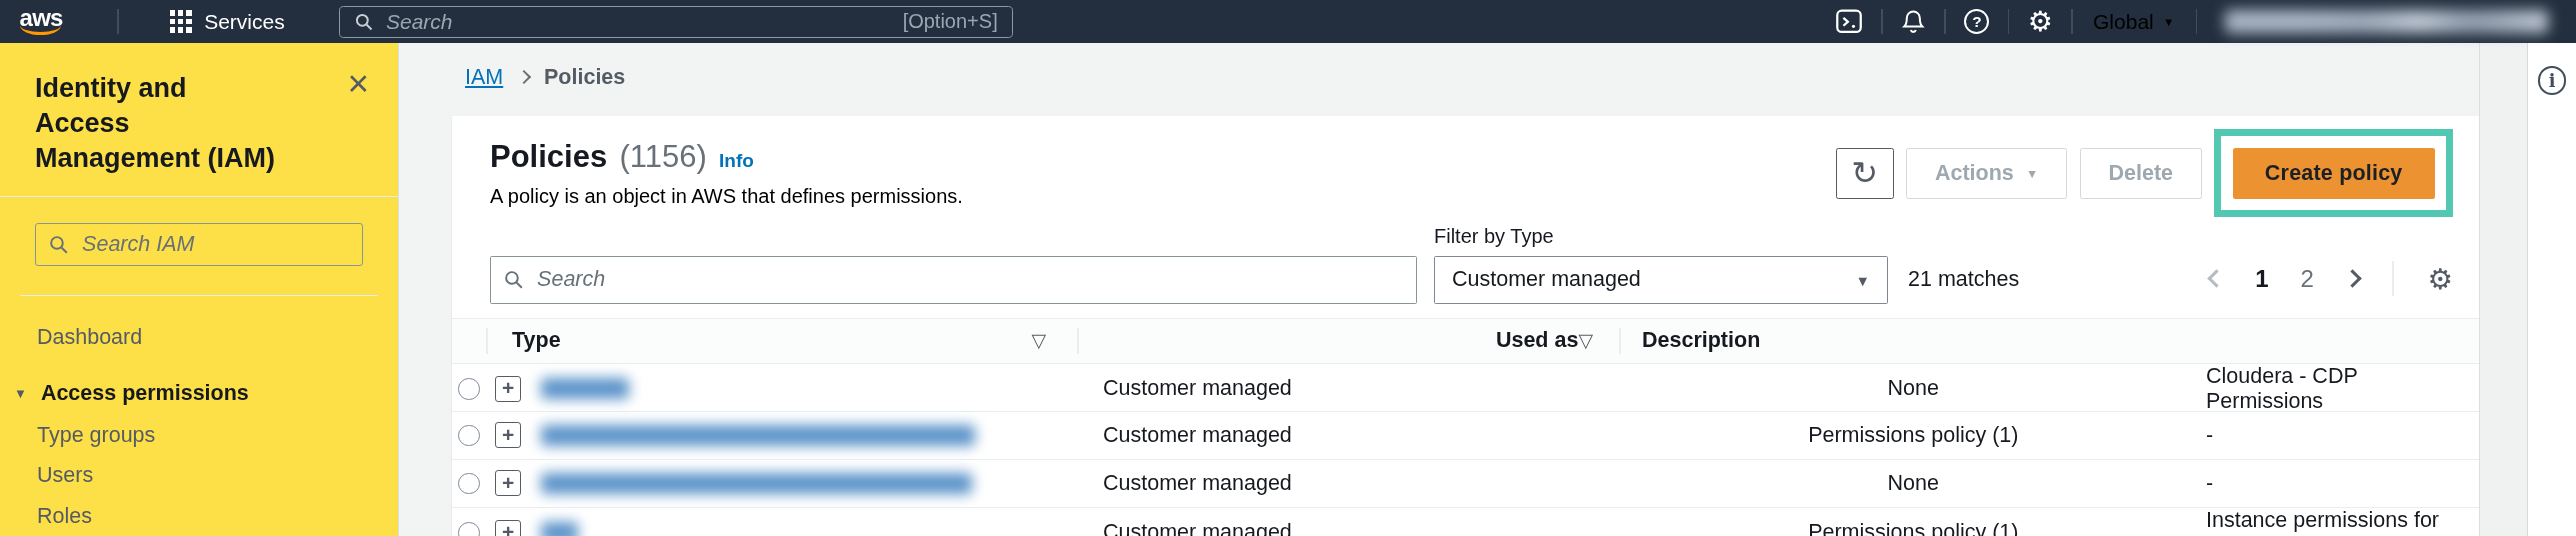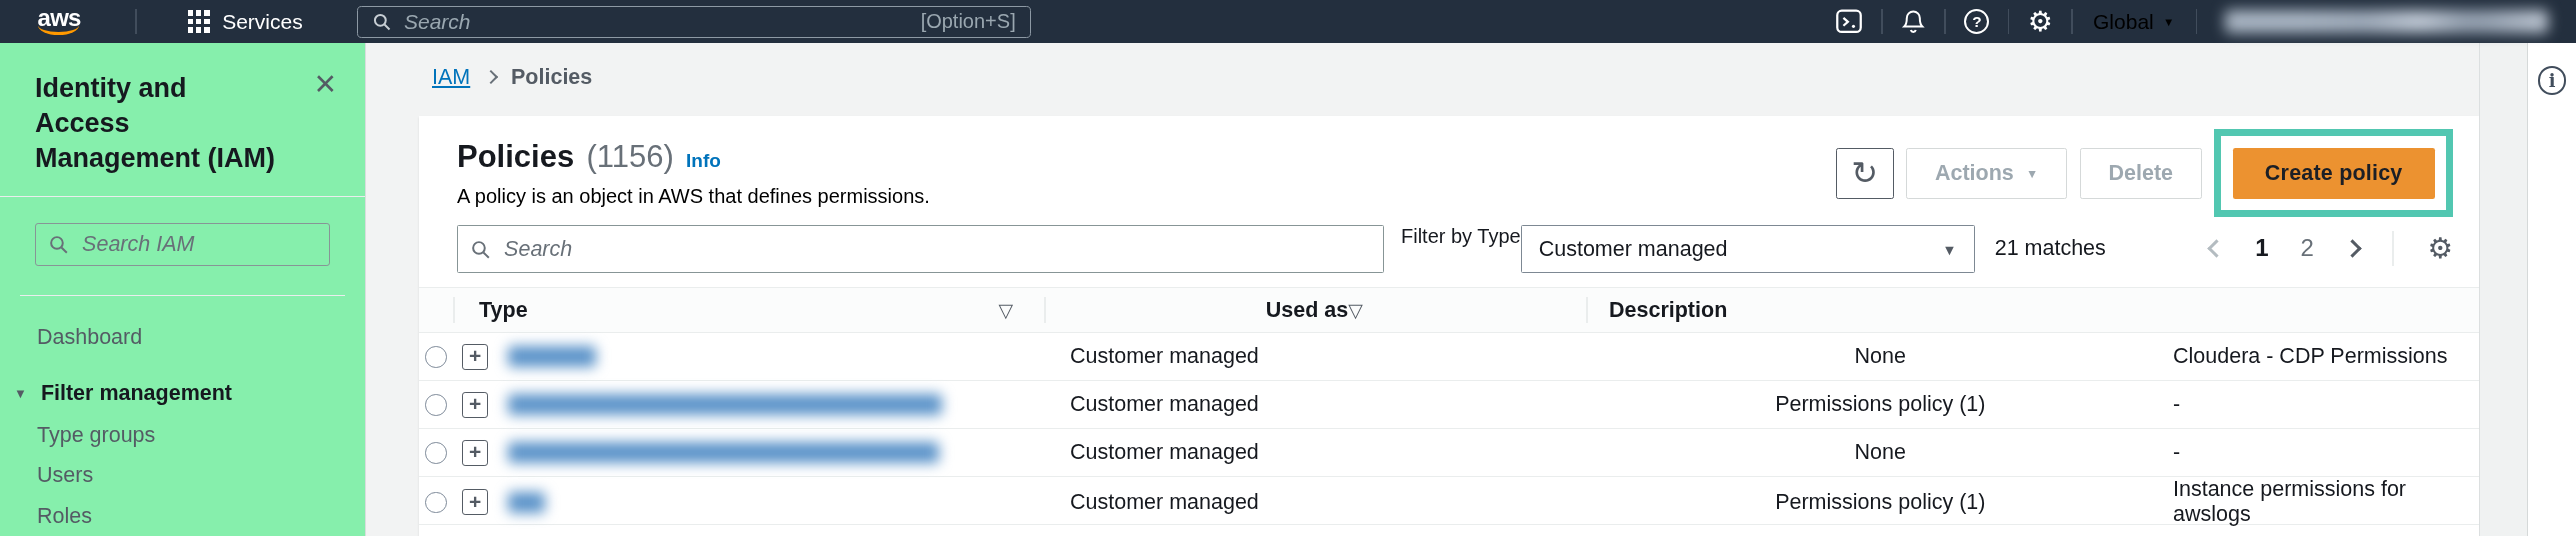--- a/index.html
+++ b/index.html
@@ -5,21 +5,21 @@
   :root{
     --dark:#232f3e; --pagebg:#f2f3f3; --blue:#0073bb; --orange:#ec9230;
     --teal:#52c7b1; --ink:#16191f; --muted:#687078; --mid:#545b64; --line:#eaeded;
   }
   *{box-sizing:border-box;margin:0;padding:0;}
   html,body{width:2576px;height:537px;overflow:hidden;}
   body{font-family:"Liberation Sans",sans-serif;background:#fff;color:var(--ink);}
   button{font-family:inherit;background:none;border:none;cursor:pointer;}
 
   
-  .topbar{height:43px;background:var(--dark);display:flex;align-items:center;color:#fff;font-size:20px;padding-left:33px;position:relative;z-index:5;gap:31px;}
+  .topbar{height:43px;background:var(--dark);display:flex;align-items:center;color:#fff;font-size:20px;padding-left:15px;position:relative;z-index:5;gap:31px;}
   .aws-logo{position:relative;width:51px;height:32px;flex:none;}
   .aws-txt{font-weight:bold;font-size:24px;letter-spacing:-0.8px;position:absolute;top:-1.5px;left:4.6px;}
   .smile{position:absolute;left:4.6px;right:4.6px;bottom:2.3px;height:10px;border-bottom:3.1px solid #ff9900;border-radius:0 0 50% 50%/0 0 100% 100%;}
   .tb-div{width:1.5px;height:24.6px;background:#414d5c;margin:0 20px;flex:none;}
   .services{display:flex;align-items:center;gap:12.3px;color:#fff;font-size:21px;}
   .grid-icon{display:grid;grid-template-columns:repeat(3,5.4px);grid-gap:3.1px;}
   .grid-icon i{width:5.4px;height:5.4px;background:#fff;display:block;}
   .tb-search{margin-left:23px;width:674px;height:32px;border:1.5px solid #8d99a4;border-radius:4.6px;display:flex;align-items:center;padding:0 14px;gap:12.3px;color:#9aa7b0;}
   .tb-search .ph{font-style:italic;font-size:21px;flex:1;text-align:left;}
   .shortcut{font-size:20px;color:#9aa7b0;}
@@ -32,21 +32,21 @@
   .account-blur{width:323px;height:23px;margin:0 28px 0 23px;border-radius:4.6px;background:
     radial-gradient(circle at 12% 50%, #aab6c4 0 14%, transparent 40%),
     radial-gradient(circle at 32% 50%, #9fabba 0 16%, transparent 44%),
     radial-gradient(circle at 52% 50%, #c3ccd8 0 14%, transparent 42%),
     radial-gradient(circle at 72% 50%, #97a3b2 0 12%, transparent 40%),
     radial-gradient(circle at 90% 50%, #bfc8d4 0 16%, transparent 44%);
     filter:blur(7px);}
 
   
   .layout{display:flex;height:494px;background:var(--pagebg);}
-  .sidebar{width:366px;flex:none;background:#86efac;border-right:1.5px solid #d9dddd;overflow:hidden;}
+  .sidebar{width:399px;flex:none;background:#fde047;border-right:1.5px solid #d9dddd;overflow:hidden;}
   .sb-head{padding:28px 29px 0 35px;display:flex;justify-content:space-between;align-items:flex-start;}
   .sb-title{font-size:27px;line-height:1.3;color:var(--ink);width:246px;font-weight:bold;}
   .sb-close{font-size:37px;color:var(--mid);line-height:.7;}
   .sb-sep{border-top:1.5px solid var(--line);margin-top:20px;}
   .sb-search{margin:26px 35px 16px;height:43px;border:1.5px solid #879596;border-radius:3.1px;display:flex;align-items:center;gap:12.3px;padding:0 12.3px;color:var(--muted);}
   .sb-search .ph{font-style:italic;font-size:21.5px;}
   .sb-sep2{border-top:1.5px solid var(--line);margin:29px 20px 0;}
   .sb-nav{margin-top:21.5px;font-size:21.5px;color:var(--mid);}
   .nav-item{display:block;padding:7.7px 0 7.7px 37px;color:var(--mid);text-decoration:none;}
   .nav-item.first{margin-bottom:15.4px;}
@@ -71,42 +71,42 @@
   .btn{height:51px;border-radius:2.3px;font-size:21.5px;font-weight:bold;display:flex;align-items:center;justify-content:center;background:#fff;}
   .btn-refresh{width:58px;border:1.5px solid var(--mid);color:var(--mid);font-size:32px;font-weight:normal;}
   .btn-ghost{border:1.5px solid #d5d9d9;color:#9da8b0;padding:0 28px;gap:12.3px;}
   .btn-ghost .caret-sm{font-size:12.3px;}
   .btn-primary{background:var(--orange);color:#1b1f26;padding:0 32px;letter-spacing:0.2px;}
   .cp-annotation{border:7.7px solid var(--teal);background:#fff;padding:11.5px;margin:-21.5px 0;}
 
   .filter-row{display:flex;align-items:flex-end;padding:17px 26px 0 38px;}
   .f-search{width:927px;height:48px;border:1.5px solid #879596;border-radius:1.5px;display:flex;align-items:center;gap:12.3px;padding:0 12.3px;color:var(--muted);flex:none;}
   .f-search .ph{font-style:italic;font-size:21.5px;}
-  .f-type{margin-left:17px;display:flex;flex-direction:row;flex:none;}
+  .f-type{margin-left:17px;display:flex;flex-direction:column;flex:none;}
   .f-type label{font-size:20px;color:var(--ink);margin-bottom:7.7px;}
   .select{width:454px;height:48px;border:1.5px solid #7d8893;border-radius:1.5px;background:#fff;display:flex;align-items:center;justify-content:space-between;padding:0 17px;font-size:21.5px;color:var(--ink);}
   .select .caret-sm{font-size:14.6px;color:var(--mid);}
   .matches{margin:0 0 12.3px 20px;font-size:21.5px;color:var(--ink);}
   .pager{margin-left:auto;display:flex;align-items:center;gap:32px;margin-bottom:7.7px;font-size:24px;}
   .pg-chev{width:13px;height:13px;border-top:3.1px solid;border-right:3.1px solid;flex:none;}
   .pg-prev{transform:rotate(-135deg);color:#b4bcc1;}
   .pg-next{transform:rotate(45deg);color:var(--mid);}
   .pg-num{color:var(--muted);}
   .pg-num.current{color:var(--ink);font-weight:bold;}
   .pager-sep{width:1.5px;height:35px;background:var(--line);margin:0 1.5px;}
   .pager .gear-glyph{color:var(--mid);font-size:28.5px;}
 
   .table{margin-top:14px;font-size:21.5px;}
   .thead,.trow{display:grid;grid-template-columns:34px 591px 542px 564px 1fr;align-items:center;}
   .thead{height:46px;border-top:1.5px solid var(--line);border-bottom:1.5px solid var(--line);background:#fbfcfc;font-weight:bold;color:var(--ink);}
   .th{position:relative;height:100%;display:flex;align-items:center;}
   .th.divided::before{content:"";position:absolute;left:0;top:9.2px;bottom:9.2px;width:1.5px;background:var(--line);}
   .th-name{padding:0 21.5px 0 9.2px;justify-content:space-between;}
   .th-type{padding:0 31px 0 26px;justify-content:space-between;}
-  .th-used{padding:0 26px 0 24.6px;justify-content:center;}
+  .th-used{padding:0 26px 0 24.6px;justify-content:flex-end;}
   .th-desc{padding-left:23px;}
   .sort-caret{font-size:15.4px;color:var(--ink);}
   .filter-caret{font-size:19px;color:var(--mid);font-weight:normal;}
   .trow{height:48px;border-bottom:1.5px solid var(--line);background:#fff;color:var(--ink);}
   .c-sel{display:flex;justify-content:center;}
   .radio{width:21.5px;height:21.5px;border:1.5px solid #7d8998;border-radius:50%;background:#fff;display:block;}
   .c-name{display:flex;align-items:center;gap:20px;padding-left:9.2px;}
   .expand{width:26px;height:26px;border:1.5px solid var(--mid);border-radius:3.1px;color:var(--mid);font-size:21px;font-weight:bold;display:flex;align-items:center;justify-content:center;flex:none;padding-bottom:1.5px;}
   .blurname{height:21px;background:#5b93c9;filter:blur(6.2px);border-radius:3.8px;display:block;}
   .c-type{padding-left:26px;}.c-used{padding-left:24.6px;text-align:center;}.c-desc{padding-left:23px;}
@@ -197,21 +197,21 @@
           <circle cx="10" cy="10" r="6.5"></circle>
           <line x1="15" y1="15" x2="21" y2="21"></line>
         </svg>
       <span class="ph">Search IAM</span>
     </div>
     <div class="sb-sep2"></div>
     <nav class="sb-nav">
       <a class="nav-item first">Dashboard</a>
       <div class="nav-section">
         <span class="section-caret">▼</span>
-        <span>Filter management</span>
+        <span>Access permissions</span>
       </div>
       <a class="nav-item">Type groups</a>
       <a class="nav-item">Users</a>
       <a class="nav-item">Roles</a>
       <div class="policies-wrap">
         
       </div>
 
     </nav>
   </aside>

